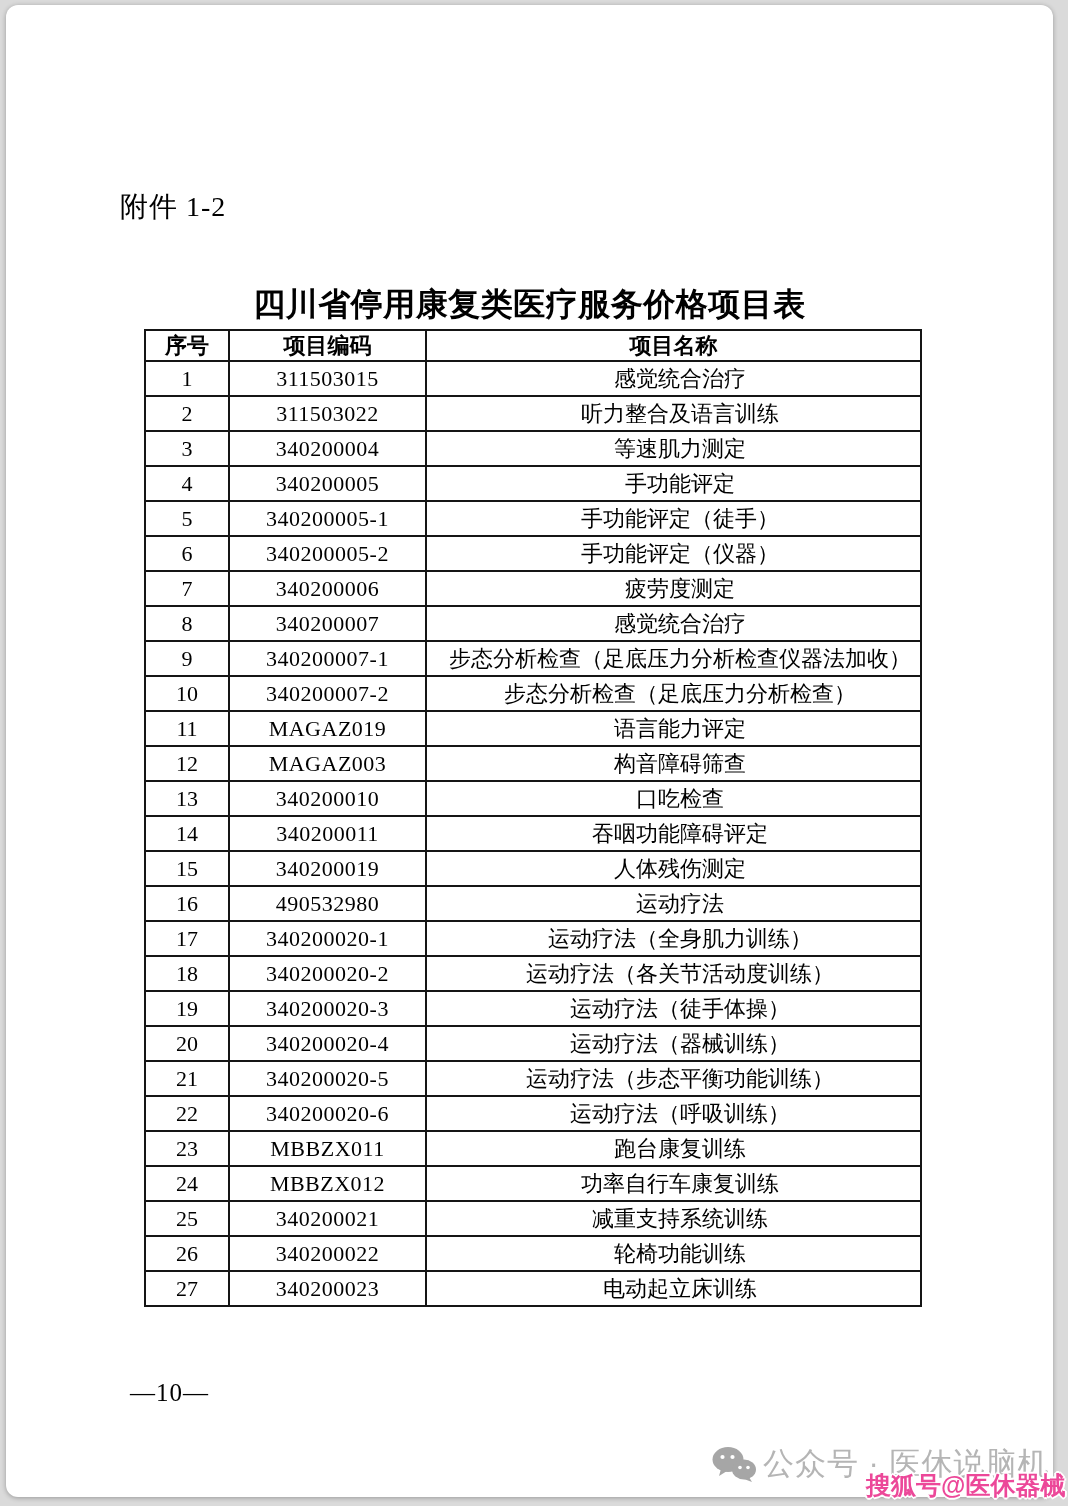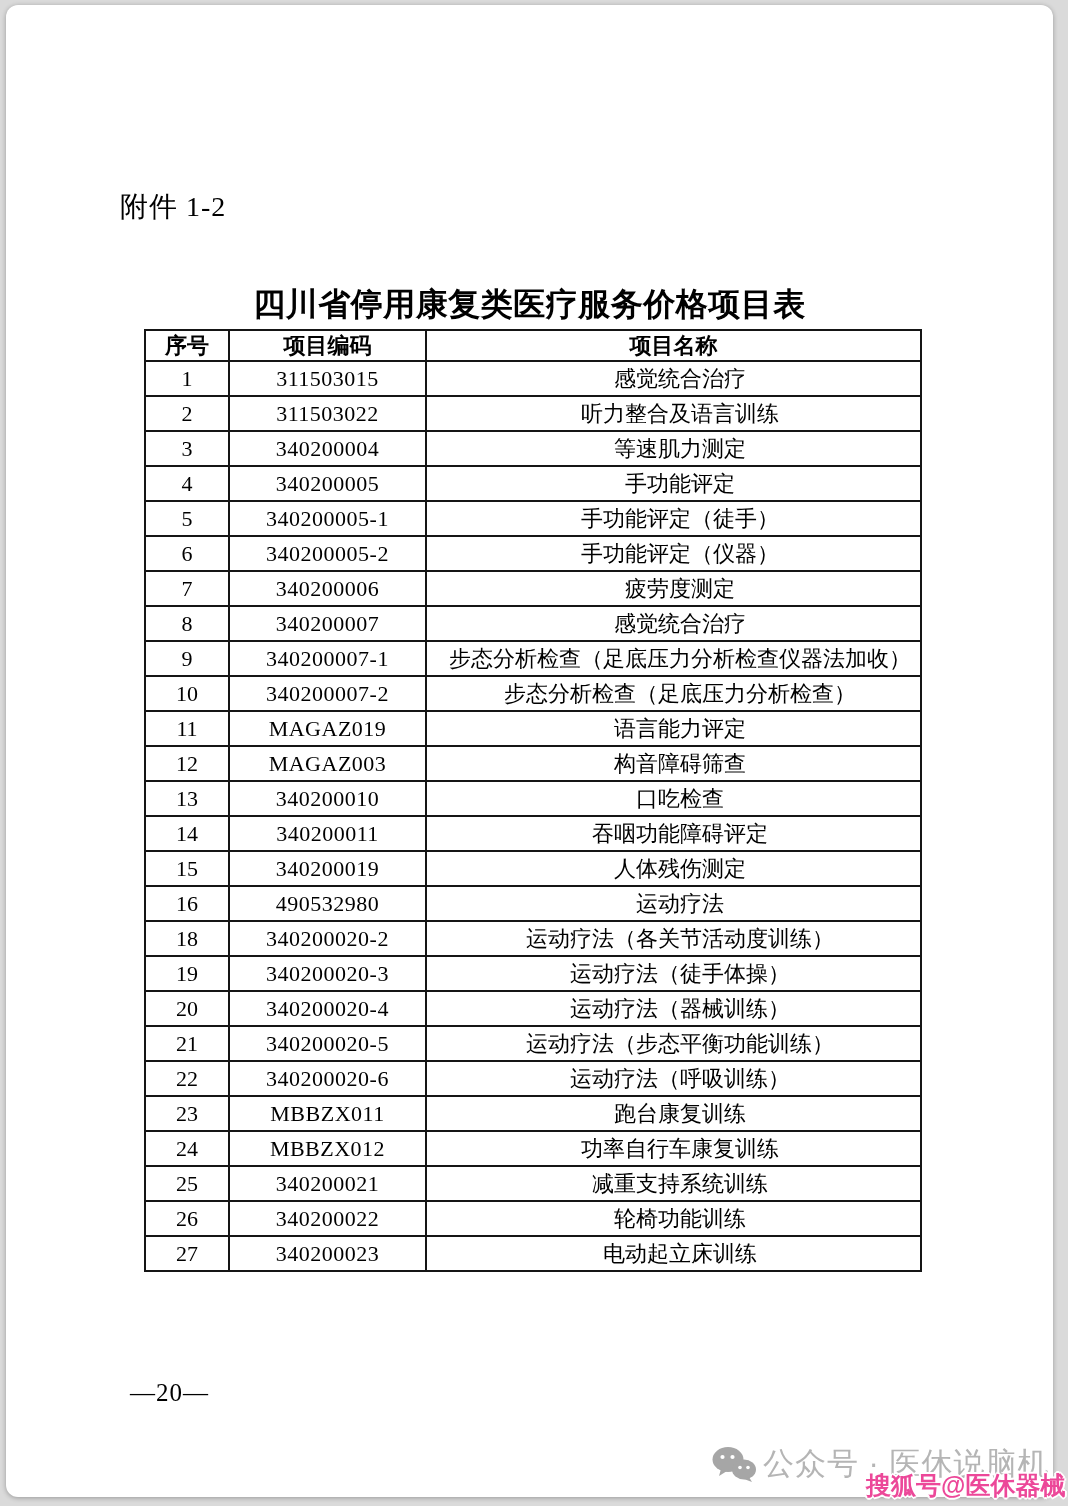--- a/index.html
+++ b/index.html
@@ -159,20 +159,25 @@
           <td class="c0">15</td>
           <td class="c1">340200019</td>
           <td class="c2">人体残伤测定</td>
         </tr>
         <tr>
           <td class="c0">16</td>
           <td class="c1">490532980</td>
           <td class="c2">运动疗法</td>
         </tr>
         <tr>
+          <td class="c0">17</td>
+          <td class="c1">340200020-1</td>
+          <td class="c2">运动疗法（全身肌力训练）</td>
+        </tr>
+        <tr>
           <td class="c0">18</td>
           <td class="c1">340200020-2</td>
           <td class="c2">运动疗法（各关节活动度训练）</td>
         </tr>
         <tr>
           <td class="c0">19</td>
           <td class="c1">340200020-3</td>
           <td class="c2">运动疗法（徒手体操）</td>
         </tr>
         <tr>
@@ -211,21 +216,21 @@
           <td class="c2">轮椅功能训练</td>
         </tr>
         <tr>
           <td class="c0">27</td>
           <td class="c1">340200023</td>
           <td class="c2">电动起立床训练</td>
         </tr>
       </tbody>
   </table>
 
-  <div class="page-number">—20—</div>
+  <div class="page-number">—10—</div>
 
   <div class="watermark">
     <svg class="wechat-icon" viewBox="0 0 46 36" xmlns="http://www.w3.org/2000/svg">
       <ellipse cx="17" cy="13.5" rx="15.5" ry="12.5" fill="#a6a6a6"></ellipse>
       <path d="M10 23 L8 30 L16 25 Z" fill="#a6a6a6"></path>
       <circle cx="11.5" cy="11" r="2.1" fill="#ffffff"></circle>
       <circle cx="21.5" cy="11" r="2.1" fill="#ffffff"></circle>
       <ellipse cx="33" cy="23.5" rx="12" ry="10" fill="#a6a6a6"></ellipse>
       <path d="M38 31 L41 36 L33 33 Z" fill="#a6a6a6"></path>
       <circle cx="29" cy="21.5" r="1.8" fill="#ffffff"></circle>

